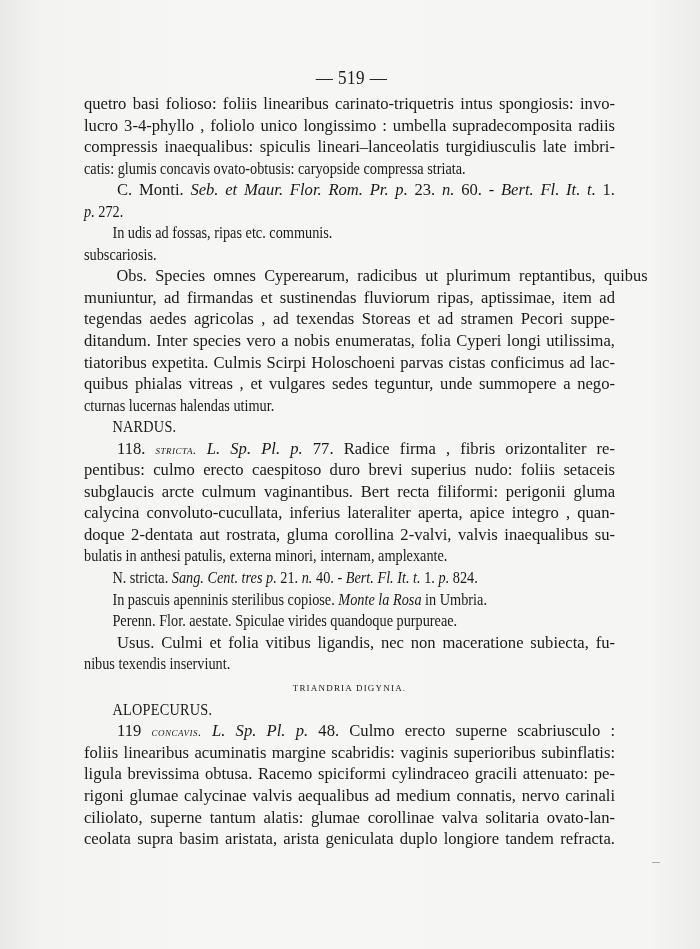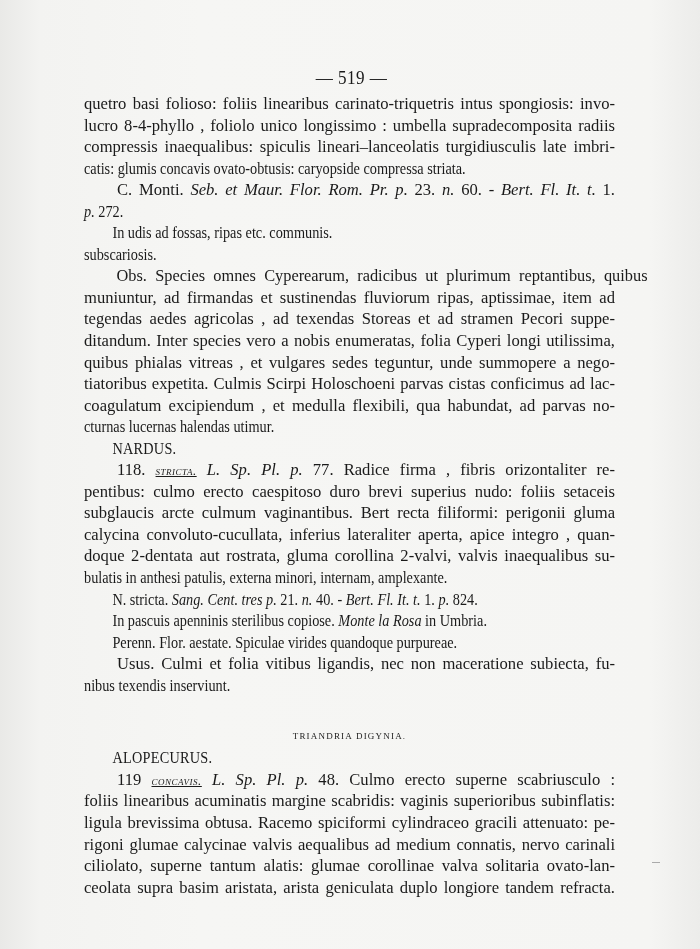--- a/index.html
+++ b/index.html
@@ -19,57 +19,56 @@
     height: 30px; line-height: 30px; margin-left: 4px;
     transform: scaleX(0.9);
   }
   .line {
     font-size: 16.6px; line-height: 21.55px; height: 21.55px;
     white-space: nowrap; transform-origin: left center;
   }
   .j { text-align: justify; text-align-last: justify; }
   .ind { padding-left: 33px; }
   .genus { padding-left: 33px; letter-spacing: 0.3px; }
-  .section { text-align: center; font-size: 9px; letter-spacing: 1.2px; height: 24px; line-height: 26px; margin-top: 27px; }
+  .section { text-align: center; font-size: 9px; letter-spacing: 1.2px; height: 24px; line-height: 26px; }
   i { font-style: italic; }
-  .sc { font-variant: small-caps; font-style: italic; font-size: 13px; letter-spacing: 0.5px; text-decoration: underline; }
+  .sc { font-variant: small-caps; font-style: italic; font-size: 13px; letter-spacing: 0.5px; }
   .dash-mark { position: absolute; left: 652px; top: 862px; width: 8px; height: 1px; background: #aaa; }
 </style>
 </head>
 <body>
 
 <div class="page">
   <div class="pagenum">— 519 —</div>
 
   <div>
     <div class="line j">quetro basi folioso: foliis linearibus carinato-triquetris intus spongiosis: invo-</div>
-    <div class="line j">lucro 8-4-phyllo , foliolo unico longissimo : umbella supradecomposita radiis</div>
+    <div class="line j">lucro 3-4-phyllo , foliolo unico longissimo : umbella supradecomposita radiis</div>
     <div class="line j">compressis inaequalibus: spiculis lineari–lanceolatis turgidiusculis late imbri-</div>
     <div class="line" style="transform: scaleX(0.86);">catis: glumis concavis ovato-obtusis: caryopside compressa striata.</div>
   </div>
 
   <div>
     <div class="line ind j"><span>C. Monti. </span><i>Seb. et Maur. Flor. Rom. Pr. p.</i><span> 23. </span><i>n.</i><span> 60. - </span><i>Bert. Fl. It. t.</i><span> 1.</span></div>
     <div class="line" style="transform: scaleX(0.86);"><i>p.</i><span> 272.</span></div>
   </div>
 
   <div class="line ind" style="transform: scaleX(0.86);">In udis ad fossas, ripas etc. communis.</div>
 
   <div>
     <div class="line" style="transform: scaleX(0.86);">subscariosis.</div>
   </div>
 
   <div>
     <div class="line ind j" style="transform: scaleX(0.985011); width: 539.08px; text-align: justify;">Obs. Species omnes Cyperearum, radicibus ut plurimum reptantibus, quibus</div>
     <div class="line j">muniuntur, ad firmandas et sustinendas fluviorum ripas, aptissimae, item ad</div>
     <div class="line j">tegendas aedes agricolas , ad texendas Storeas et ad stramen Pecori suppe-</div>
     <div class="line j">ditandum. Inter species vero a nobis enumeratas, folia Cyperi longi utilissima,</div>
+    <div class="line j">tiatoribus expetita. Culmis Scirpi Holoschoeni parvas cistas conficimus ad lac-</div>
     <div class="line j">quibus phialas vitreas , et vulgares sedes teguntur, unde summopere a nego-</div>
-    <div class="line j">tiatoribus expetita. Culmis Scirpi Holoschoeni parvas cistas conficimus ad lac-</div>
-    <div class="line j">coagulatum excipiendum , et medulla flexibili, qua habundat, ad parvas no-</div>
     <div class="line" style="transform: scaleX(0.86);">cturnas lucernas halendas utimur.</div>
   </div>
 
   <div class="line genus" style="transform: scaleX(0.86);">NARDUS.</div>
 
   <div>
     <div class="line ind j"><span>118. </span><span class="sc">stricta.</span><i> L. Sp. Pl. p.</i><span> 77.</span><span>  Radice firma , fibris orizontaliter re-</span></div>
     <div class="line j">pentibus: culmo erecto caespitoso duro brevi superius nudo: foliis setaceis</div>
     <div class="line j">subglaucis arcte culmum vaginantibus. Bert recta filiformi: perigonii gluma</div>
     <div class="line j">calycina convoluto-cucullata, inferius lateraliter aperta, apice integro , quan-</div>

